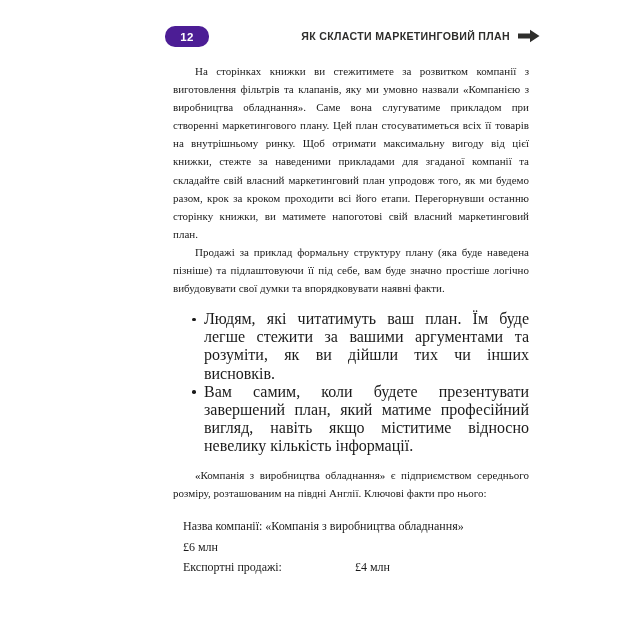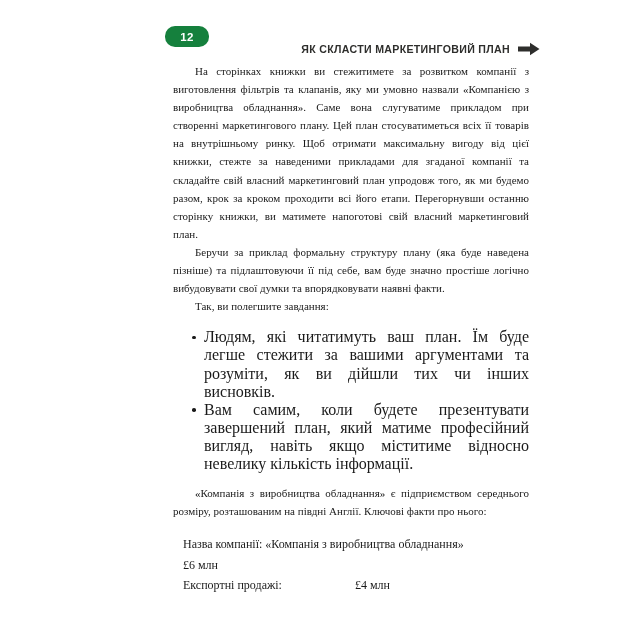--- a/index.html
+++ b/index.html
@@ -31,36 +31,36 @@
     width: 630px;
     height: 24px;
   }
 
   .folio-badge {
     position: absolute;
     left: 165px;
     top: 0;
     width: 44px;
     height: 21px;
-    background: #15803d;
+    background: #4c1d95;
     border-radius: 10px;
     color: #ffffff;
     font-family: "Liberation Sans", "DejaVu Sans", sans-serif;
     font-size: 11.5px;
     font-weight: 700;
     letter-spacing: 0.3px;
     display: flex;
     align-items: center;
     justify-content: center;
   }
 
   .head-right {
     position: absolute;
     right: 90px;
-    top: 16px;
+    top: 3px;
     display: flex;
     align-items: center;
     gap: 8px;
   }
 
   .head-title {
     font-family: "Liberation Sans", "DejaVu Sans", sans-serif;
     font-size: 10.6px;
     font-weight: 700;
     letter-spacing: 0.32px;
@@ -166,23 +166,22 @@
       <svg class="head-arrow" viewBox="0 0 22 14">
         <path d="M0 4.6 H12 V0.8 L21.5 7 L12 13.2 V9.4 H0 Z" fill="#2e2e2c"></path>
       </svg>
     </div>
   </div>
 
   <div class="column">
 
     <p class="body">На сторінках книжки ви стежитимете за розвитком компанії з виготовлення фільтрів та клапанів, яку ми умовно назвали «Компанією з виробництва обладнання». Саме вона слугуватиме прикладом при створенні маркетингового плану. Цей план стосуватиметься всіх її товарів на внутрішньому ринку. Щоб отримати максимальну вигоду від цієї книжки, стежте за наведеними прикладами для згаданої компанії та складайте свій власний маркетинговий план упродовж того, як ми будемо разом, крок за кроком проходити всі його етапи. Перегорнувши останню сторінку книжки, ви матимете напоготові свій власний маркетинговий план.</p>
 
-    <p class="body">Беручи за приклад формальну структуру плану (яка буде наведена пізніше) та підлаштовуючи її під себе, вам буде значно простіше логічно вибудовувати свої думки та впорядковувати наявні факти.</p>
-
-    <p class="body">Так, ви полегшите завдання:</p>
+    <p class="body">Продажі за приклад формальну структуру плану (яка буде наведена пізніше) та підлаштовуючи її під себе, вам буде значно простіше логічно вибудовувати свої думки та впорядковувати наявні факти.</p>
+
 
     <ul class="bullets">
       <li>
         <span class="dot"></span>
         <span>Людям, які читатимуть ваш план. Їм буде легше стежити за вашими аргументами та розуміти, як ви дійшли тих чи інших висновків.</span>
       </li>
       <li>
         <span class="dot"></span>
         <span>Вам самим, коли будете презентувати завершений план, який матиме професійний вигляд, навіть якщо міститиме відносно невелику кількість інформації.</span>
       </li>

